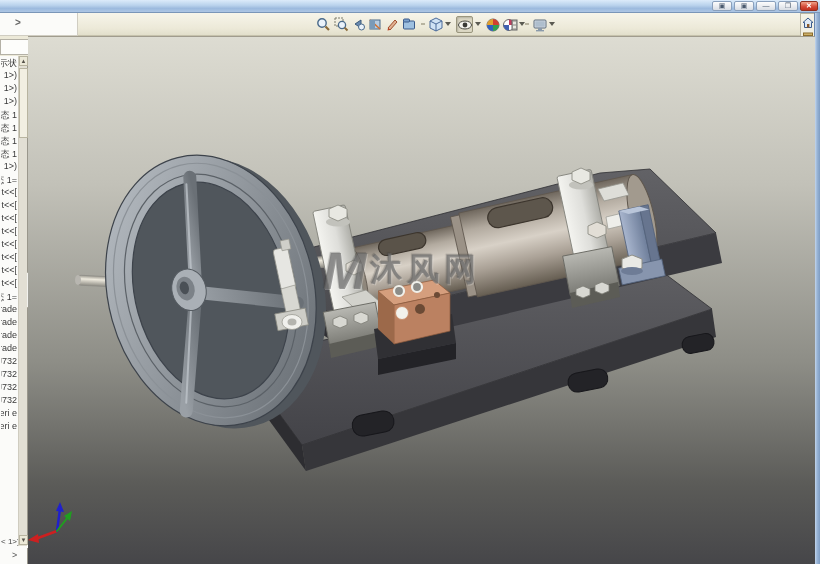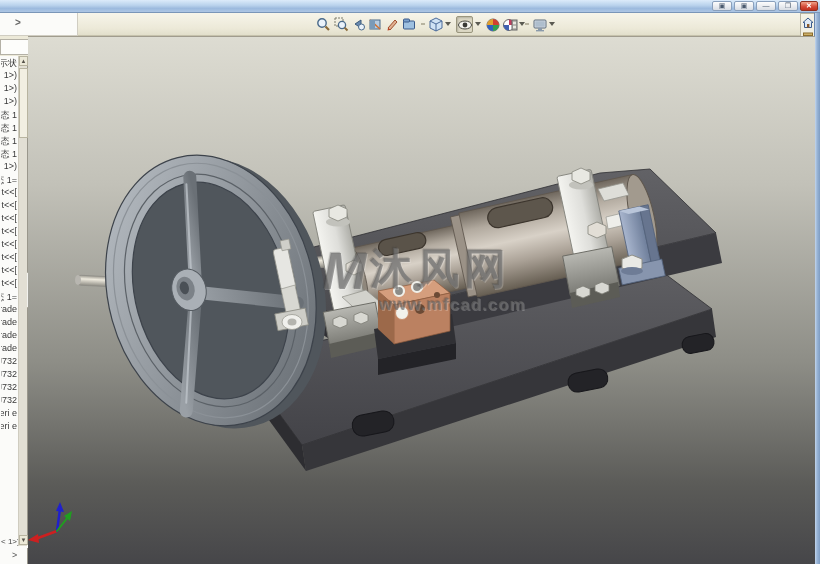--- a/index.html
+++ b/index.html
@@ -72,21 +72,21 @@
   #viewport { left:28px; top:36px; width:787px; height:528px;
     background:linear-gradient(#dddcd2,#c2c1b8 28%,#8d8d86 62%,#5b5b58 85%,#464649);
     border-top:1px solid #a09c8e; }
   #modelsvg { position:absolute; left:0; top:0; }
 
   
   #watermark { position:absolute; left:295px; top:212px; width:270px;
     color:rgba(104,104,104,.62); text-shadow:1px 1px 0 rgba(255,255,255,.22), -1px -1px 1px rgba(50,50,50,.28); }
   #wm-row { display:flex; align-items:flex-start; }
   #wm-logo { font-size:52px; font-weight:bold; font-style:italic; line-height:44px; letter-spacing:-4px; }
-  #wm-title { font-size:42px; font-weight:bold; letter-spacing:5px; line-height:40px; margin-left:8px; }
+  #wm-title { font-size:32px; font-weight:bold; letter-spacing:5px; line-height:40px; margin-left:8px; }
   #wm-url { font-size:17px; font-weight:bold; margin:2px 0 0 56px; letter-spacing:1px; }
 </style>
 </head>
 <body>
 
 <div id="titlebar" class="abs">
   <div class="winbtns abs">
     <div class="wbtn">▣</div>
     <div class="wbtn">▣</div>
     <div class="wbtn">—</div>
@@ -501,15 +501,14 @@
       <line x1="57" y1="530" x2="68" y2="516" stroke="#1f9f1f" stroke-width="2"></line>
       <polygon points="64,515 72,510 70,520" fill="#1f9f1f"></polygon>
     </g>
   </svg>
 
   <div id="watermark">
     <div id="wm-row">
       <span id="wm-logo">M</span>
       <span id="wm-title">沐风网</span>
     </div>
-    <div id="wm-url">www.mfcad.com</div>
   </div>
 </div>
 
 </body></html>

